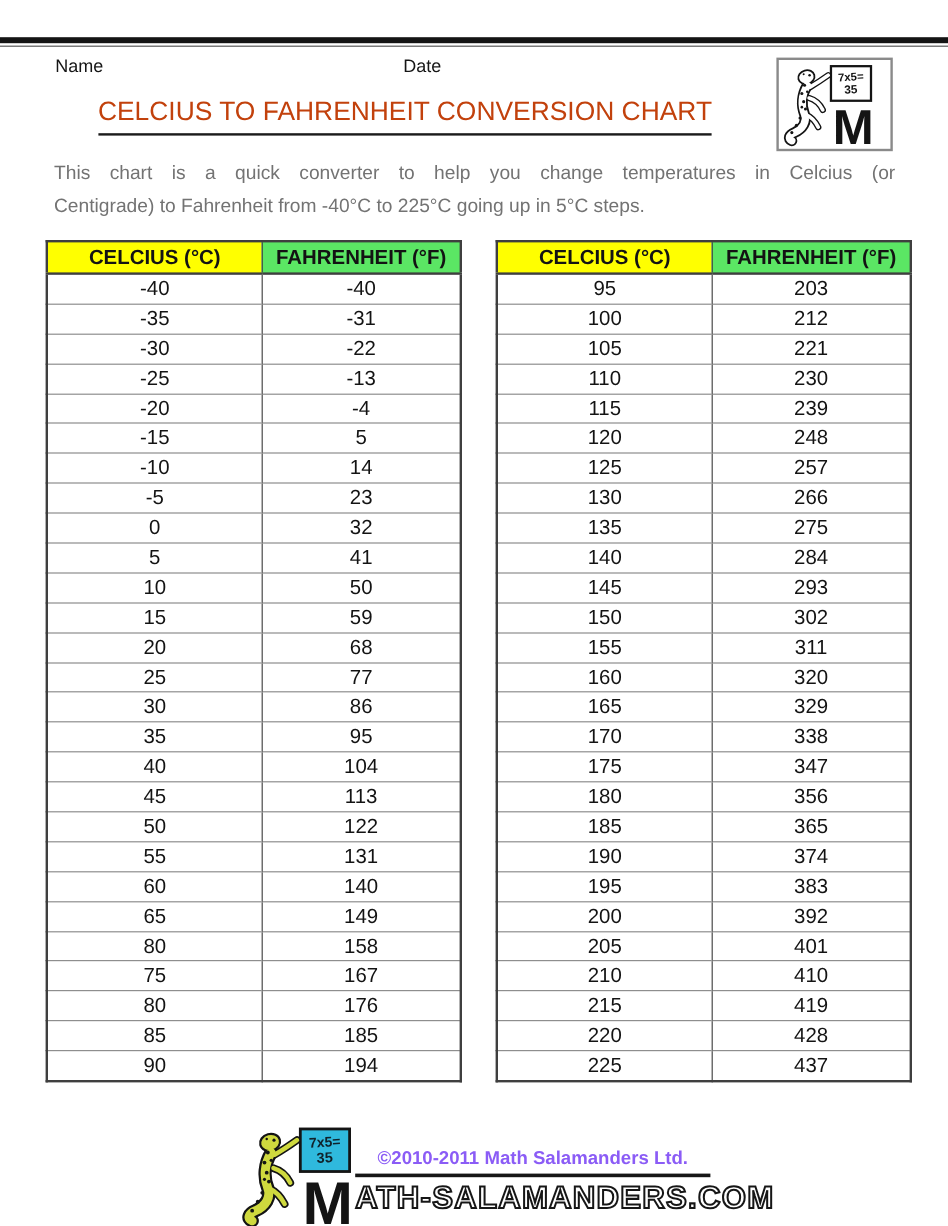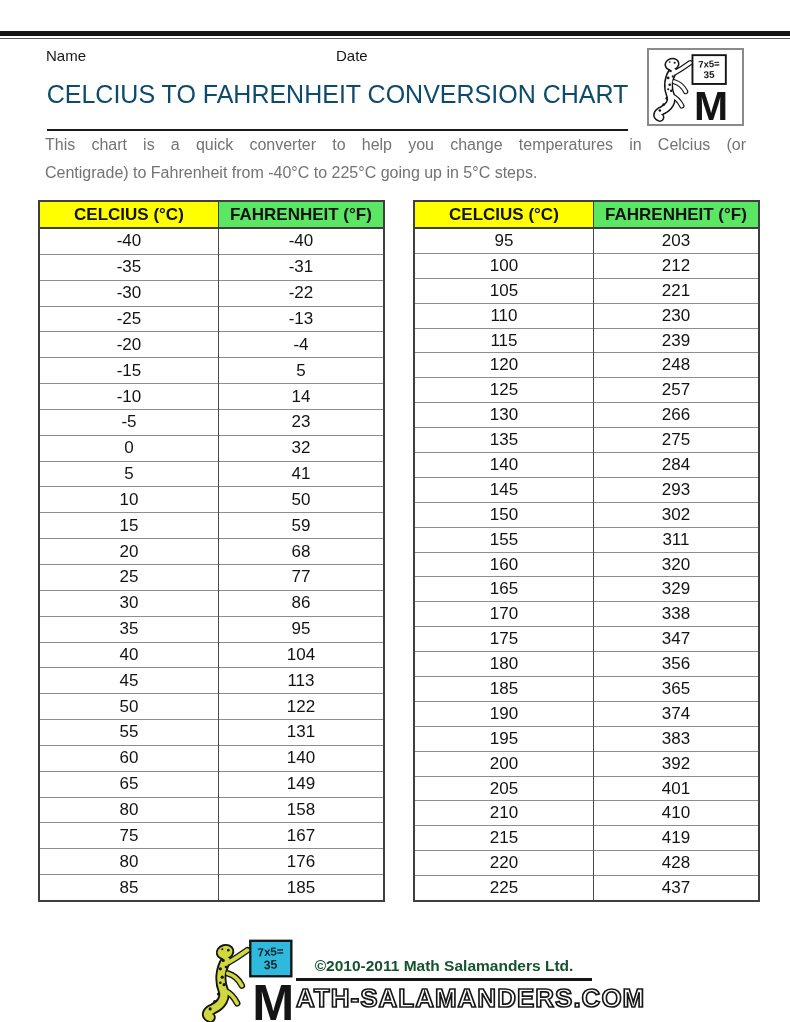--- a/index.html
+++ b/index.html
@@ -22,22 +22,22 @@
 
   
   .logo-box{
     position:absolute;left:647px;top:48px;width:97px;height:78px;
     border:2px solid #8a8a8a;background:#fff;box-sizing:border-box;
     display:flex;align-items:center;justify-content:center;
   }
 
   .title-wrap{position:absolute;left:45px;top:80px;width:585px;text-align:center;}
   .page-title{
-    display:inline-block;font-size:25px;letter-spacing:0px;font-weight:400;
-    color:#0c4a6e;border-bottom:2px solid #1b1b1b;padding-bottom:20px;white-space:nowrap;
+    display:inline-block;font-size:22px;letter-spacing:0px;font-weight:400;
+    color:#c2410c;border-bottom:2px solid #1b1b1b;padding-bottom:5px;white-space:nowrap;
   }
 
   .intro{position:absolute;left:45px;top:131px;width:701px;font-size:16px;color:#737373;}
   .intro-line1{text-align:justify;text-align-last:justify;line-height:27px;}
   .intro-line2{text-align:left;line-height:27px;margin-top:1px;}
 
   
   .tables-row{position:absolute;left:38px;top:200px;display:flex;gap:28px;}
   table.conv{
     border-collapse:collapse;width:347px;table-layout:fixed;
@@ -57,21 +57,21 @@
     border-top:1px solid #8e8e8e;
   }
   table.conv td:first-child{border-right:1px solid #4a4a4a;}
 
   
   .footer{position:absolute;left:0;right:0;top:938px;display:flex;justify-content:center;}
   .footer-inner{display:flex;align-items:flex-end;}
   .footer-logo-svg{display:block;margin-bottom:-2px;}
   .footer-text-col{margin-left:-14px;margin-bottom:6px;width:296px;}
   .copyright{
-    font-size:15.5px;font-weight:700;color:#14532d;text-align:center;
+    font-size:15.5px;font-weight:700;color:#8b5cf6;text-align:center;
     padding:0 4px 3px 4px;border-bottom:3px solid #161616;
   }
   .site-text{
     margin-top:2px;font-size:26px;font-weight:800;letter-spacing:1px;
     color:#ffffff;-webkit-text-stroke:1.7px #161616;white-space:nowrap;
     font-family:"Liberation Sans","DejaVu Sans",sans-serif;
   }
   svg text{font-family:"Liberation Sans","DejaVu Sans",sans-serif;}
 </style>
 </head>
@@ -239,20 +239,24 @@
             <td>75</td>
             <td>167</td>
           </tr>
           <tr>
             <td>80</td>
             <td>176</td>
           </tr>
           <tr>
             <td>85</td>
             <td>185</td>
+          </tr>
+          <tr>
+            <td>90</td>
+            <td>194</td>
           </tr>
         </tbody>
     </table>
     <table class="conv">
       <colgroup>
           <col class="c-col">
           <col class="f-col">
         </colgroup>
       <thead>
         <tr>

